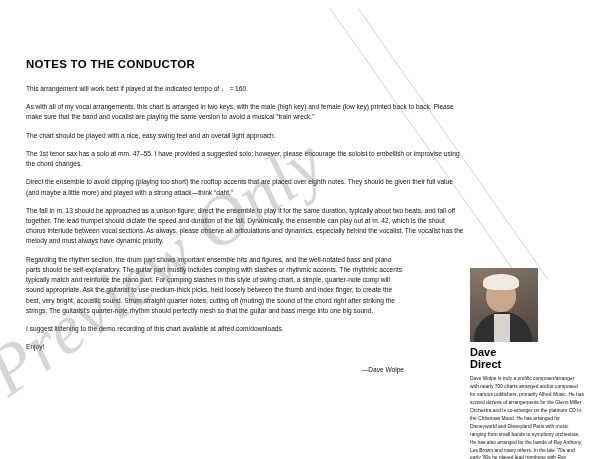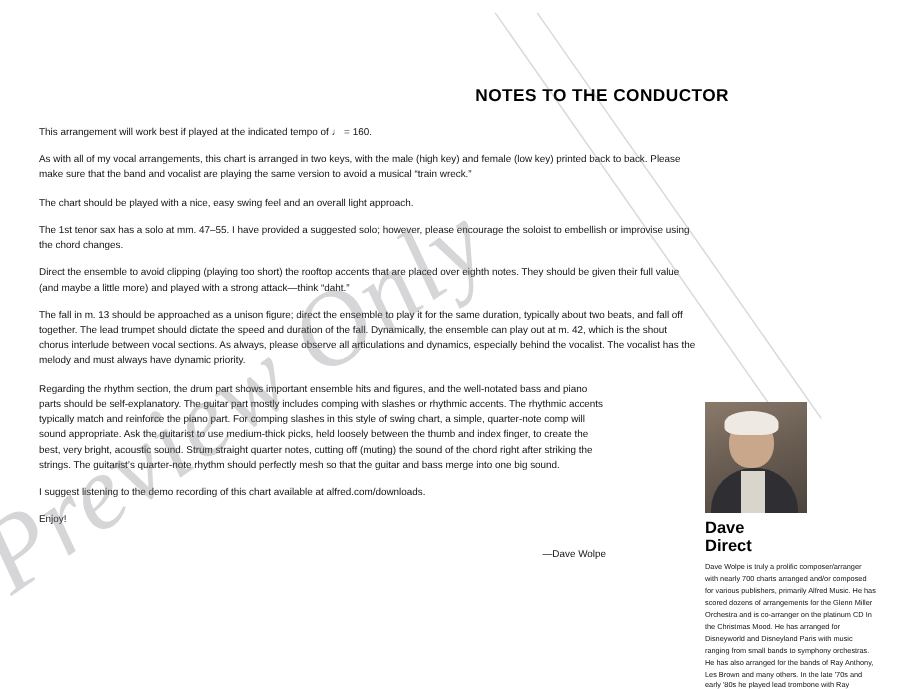--- a/index.html
+++ b/index.html
@@ -21,21 +21,21 @@
     height: 459px;
     background: #ffffff;
   }
   .content {
     position: absolute;
     left: 26px;
     top: 58px;
     width: 492px;
   }
   .doc-title {
-    text-align: right;
+    text-align: left;
     font-size: 11.5px;
     font-weight: bold;
     letter-spacing: 0.3px;
     color: #000;
     margin: 0 0 14px 0;
     width: 460px;
   }
   .body-col {
     width: 438px;
   }

